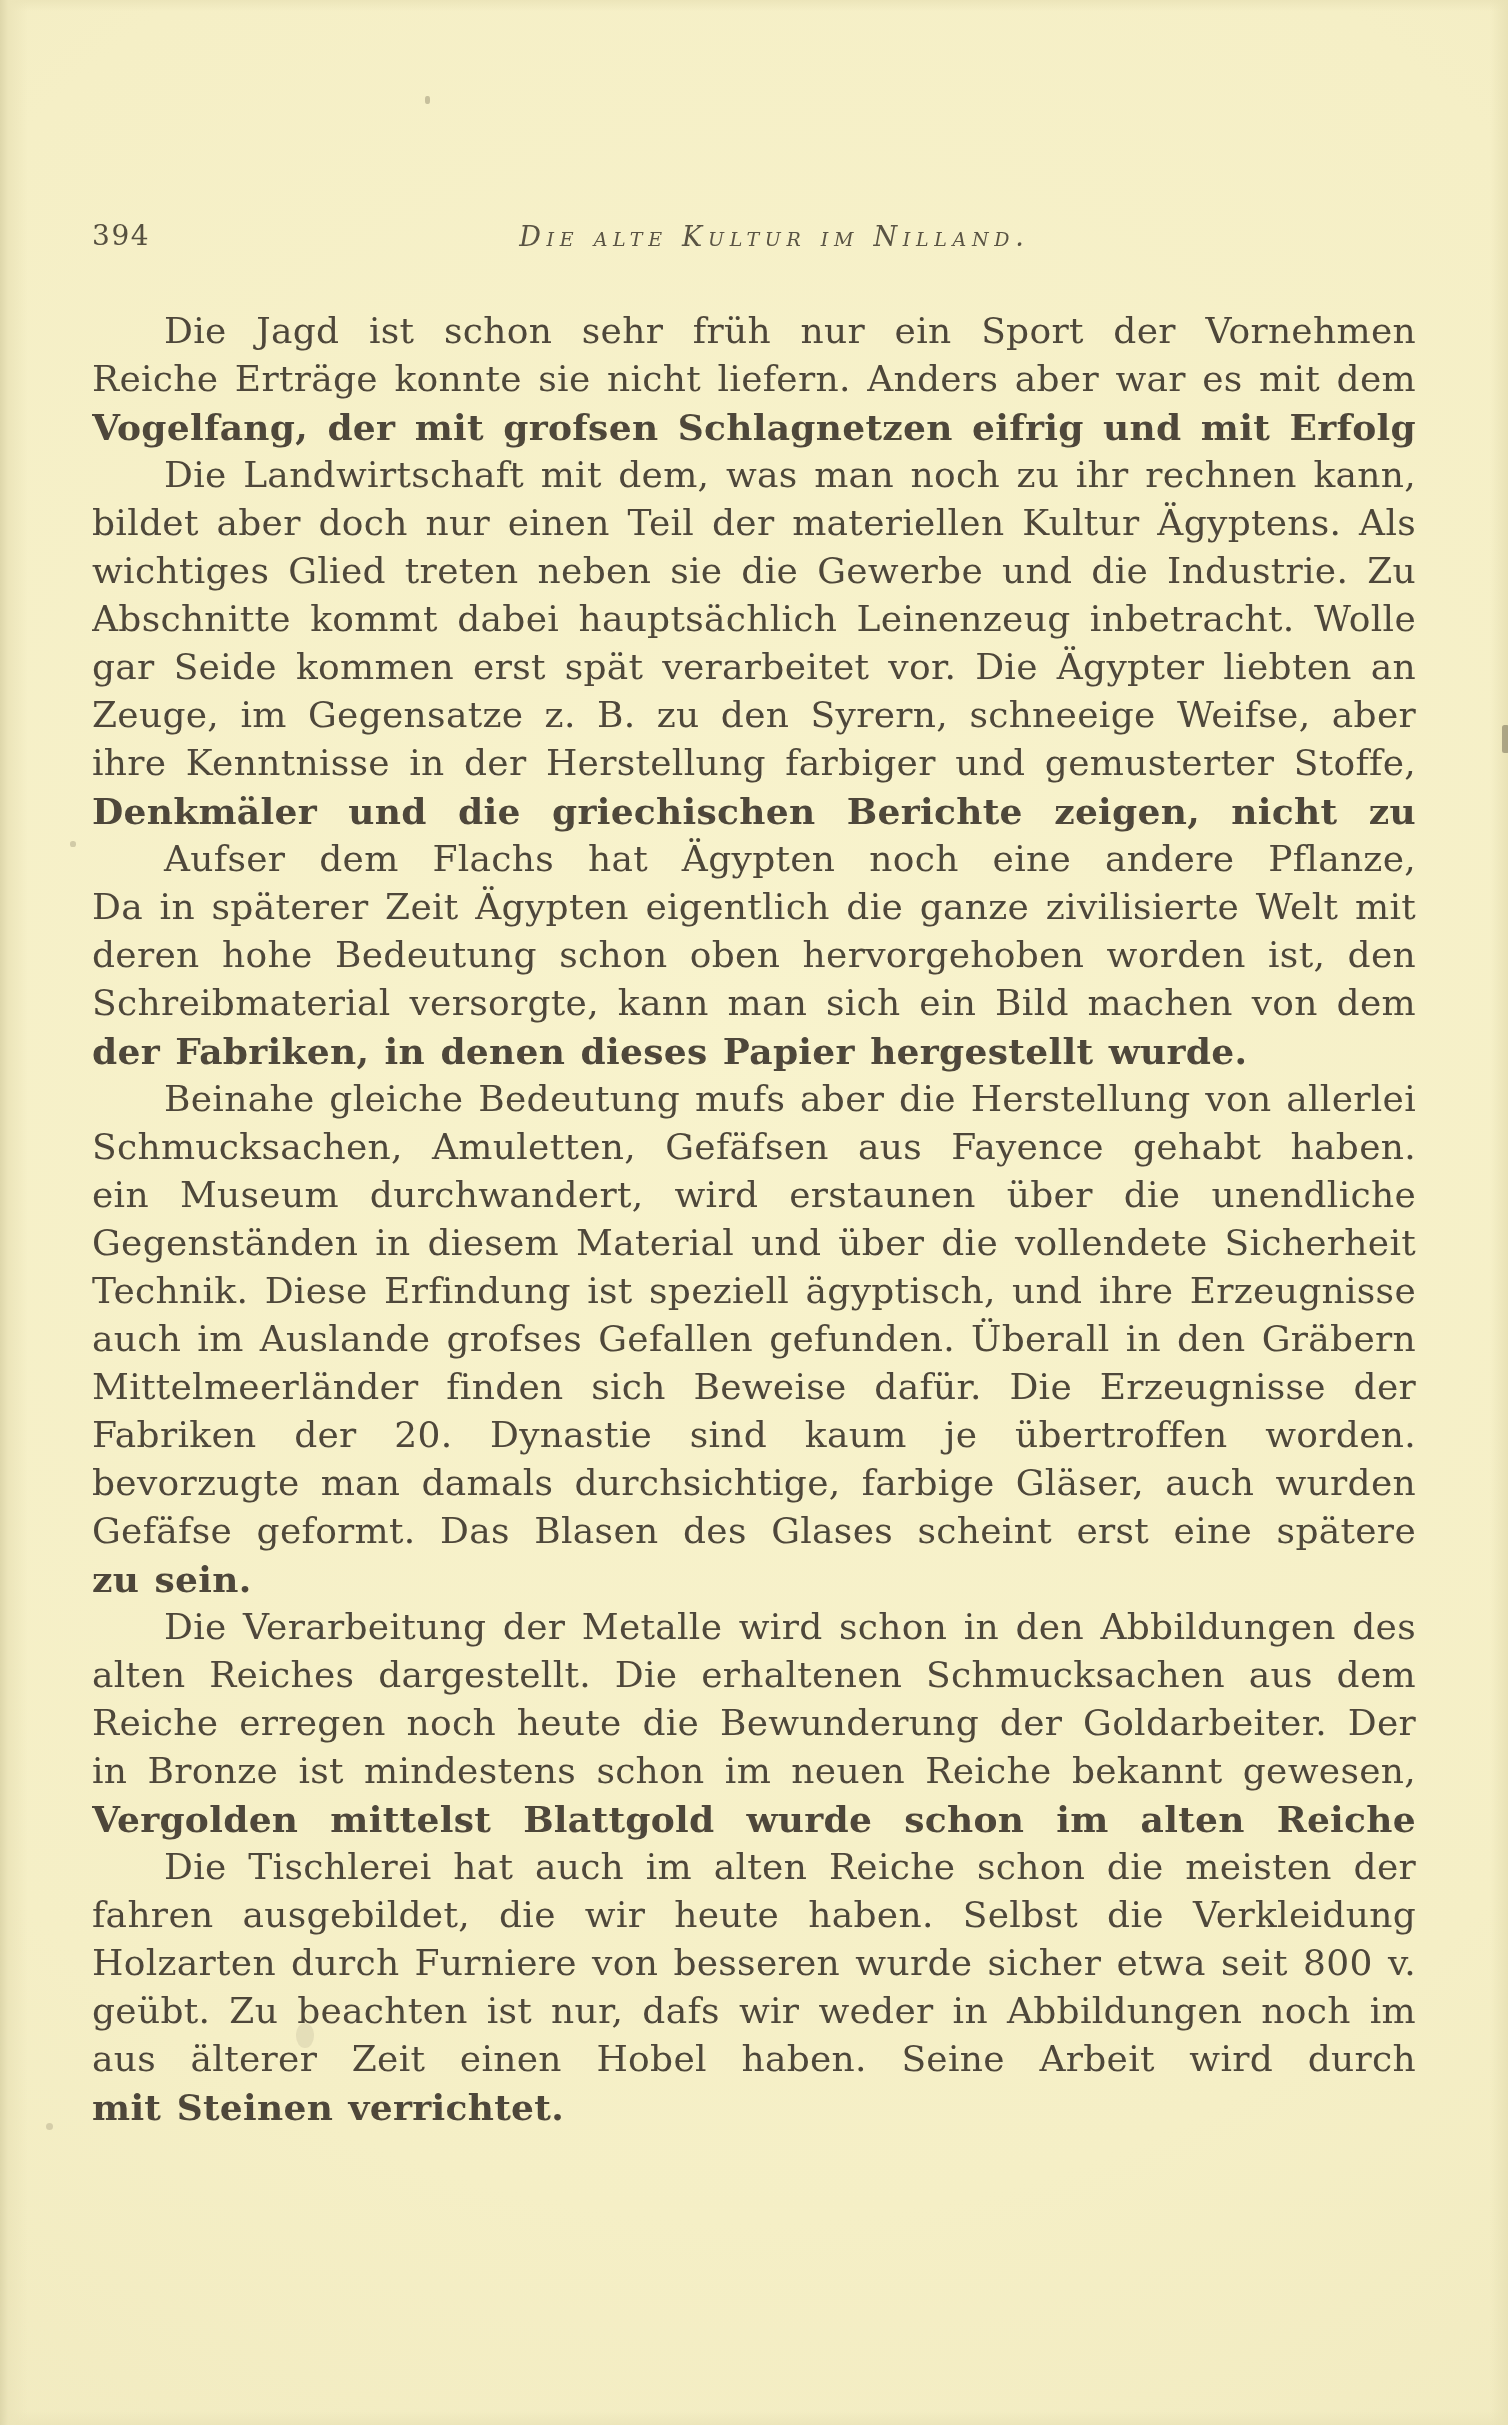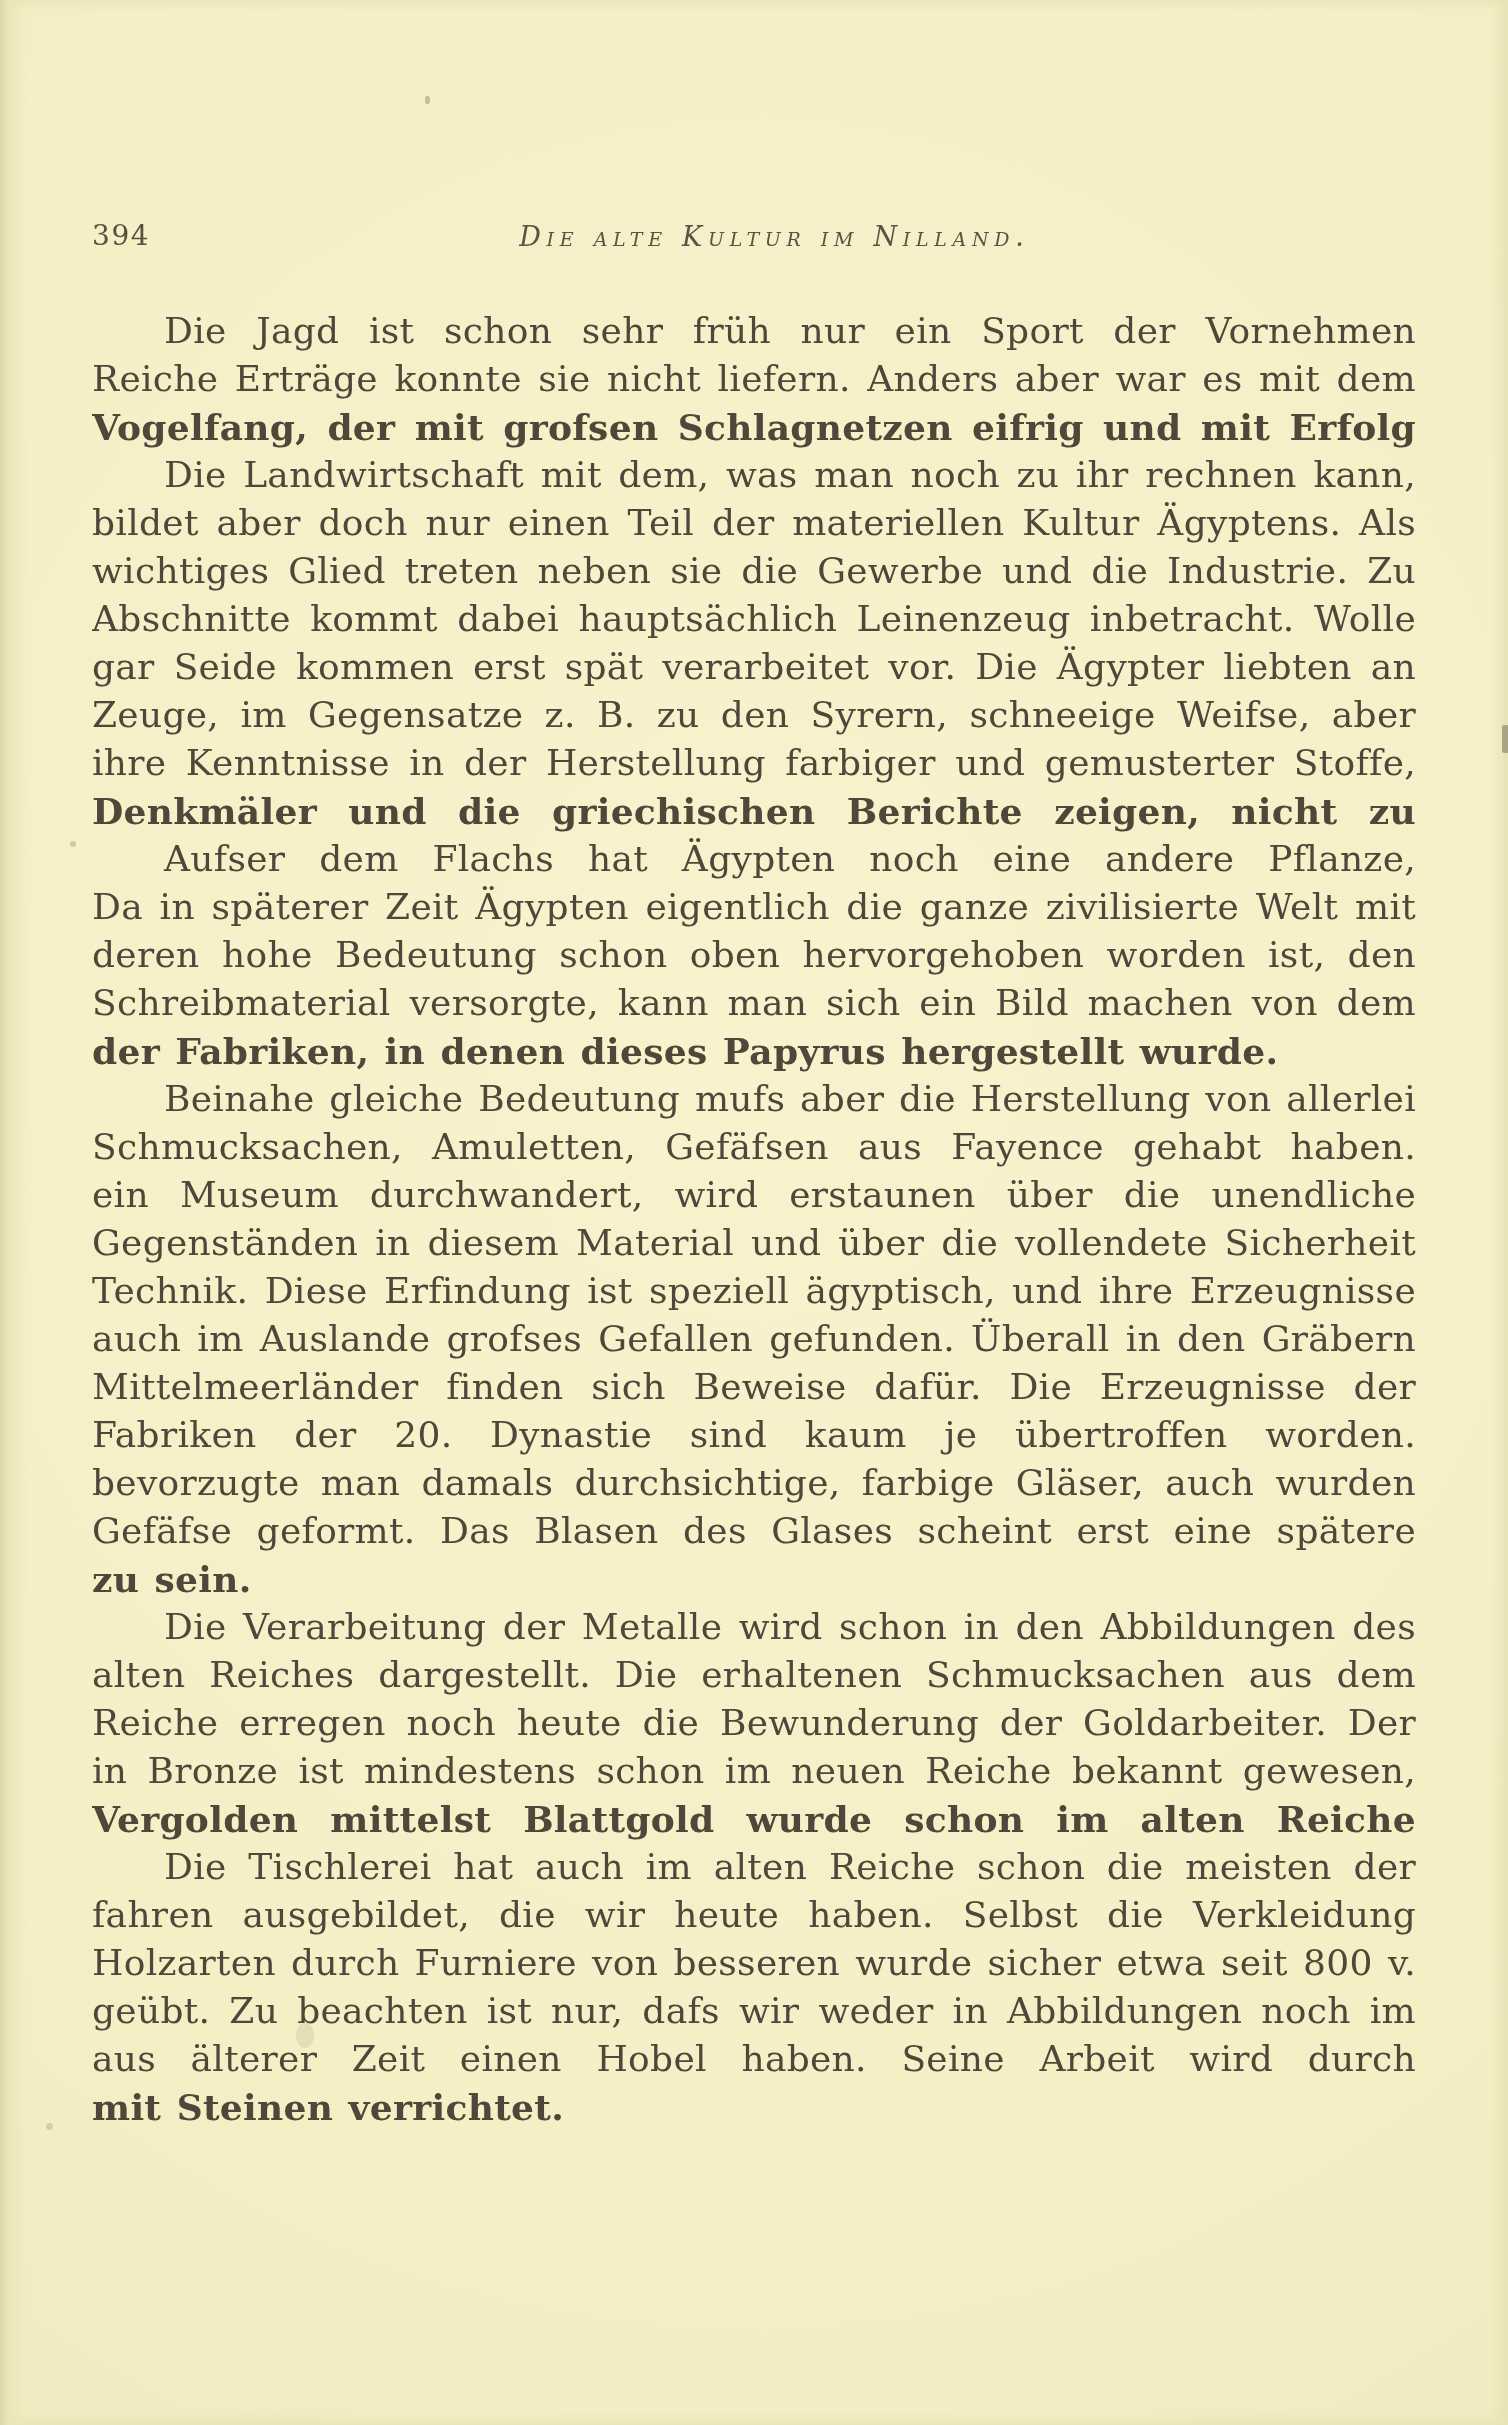--- a/index.html
+++ b/index.html
@@ -104,21 +104,21 @@
       <div class="line">wichtiges Glied treten neben sie die Gewerbe und die Industrie.  Zu allen</div>
       <div class="line">Abschnitte kommt dabei hauptsächlich Leinenzeug inbetracht.  Wolle und</div>
       <div class="line">gar Seide kommen erst spät verarbeitet vor.  Die Ägypter liebten an ihrem</div>
       <div class="line">Zeuge, im Gegensatze z. B. zu den Syrern, schneeige Weifse, aber doch sind</div>
       <div class="line">ihre Kenntnisse in der Herstellung farbiger und gemusterter Stoffe, wie die</div>
       <div class="line final">Denkmäler und die griechischen Berichte zeigen, nicht zu verachten.</div>
       <div class="line indent">Aufser dem Flachs hat Ägypten noch eine andere Pflanze,</div>
       <div class="line">Da in späterer Zeit Ägypten eigentlich die ganze zivilisierte Welt mit seinem</div>
       <div class="line">deren hohe Bedeutung schon oben hervorgehoben worden ist, den Papyrus.</div>
       <div class="line">Schreibmaterial versorgte, kann man sich ein Bild machen von dem Umfange</div>
-      <div class="line final">der Fabriken, in denen dieses Papyrus hergestellt wurde.</div>
+      <div class="line final">der Fabriken, in denen dieses Papier hergestellt wurde.</div>
       <div class="line indent">Beinahe gleiche Bedeutung mufs aber die Herstellung von allerlei</div>
       <div class="line">Schmucksachen, Amuletten, Gefäfsen aus Fayence gehabt haben.  Jeder, der</div>
       <div class="line">ein Museum durchwandert, wird erstaunen über die unendliche Masse von</div>
       <div class="line">Gegenständen in diesem Material und über die vollendete Sicherheit in der</div>
       <div class="line">Technik.  Diese Erfindung ist speziell ägyptisch, und ihre Erzeugnisse haben</div>
       <div class="line">auch im Auslande grofses Gefallen gefunden.  Überall in den Gräbern der</div>
       <div class="line">Mittelmeerländer finden sich Beweise dafür.  Die Erzeugnisse der Glas-</div>
       <div class="line">Fabriken der 20. Dynastie sind kaum je übertroffen worden.  Allerdings</div>
       <div class="line">bevorzugte man damals durchsichtige, farbige Gläser, auch wurden selbst die</div>
       <div class="line">Gefäfse geformt.  Das Blasen des Glases scheint erst eine spätere Erfindung</div>

